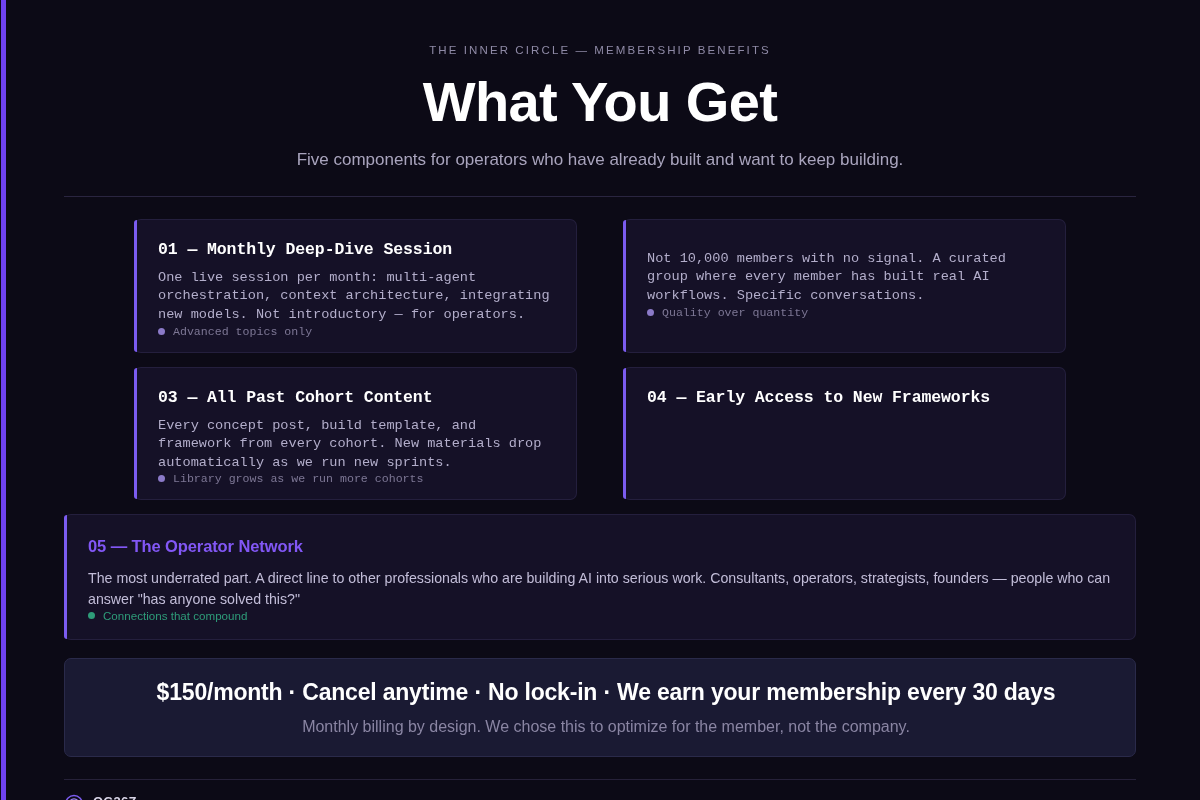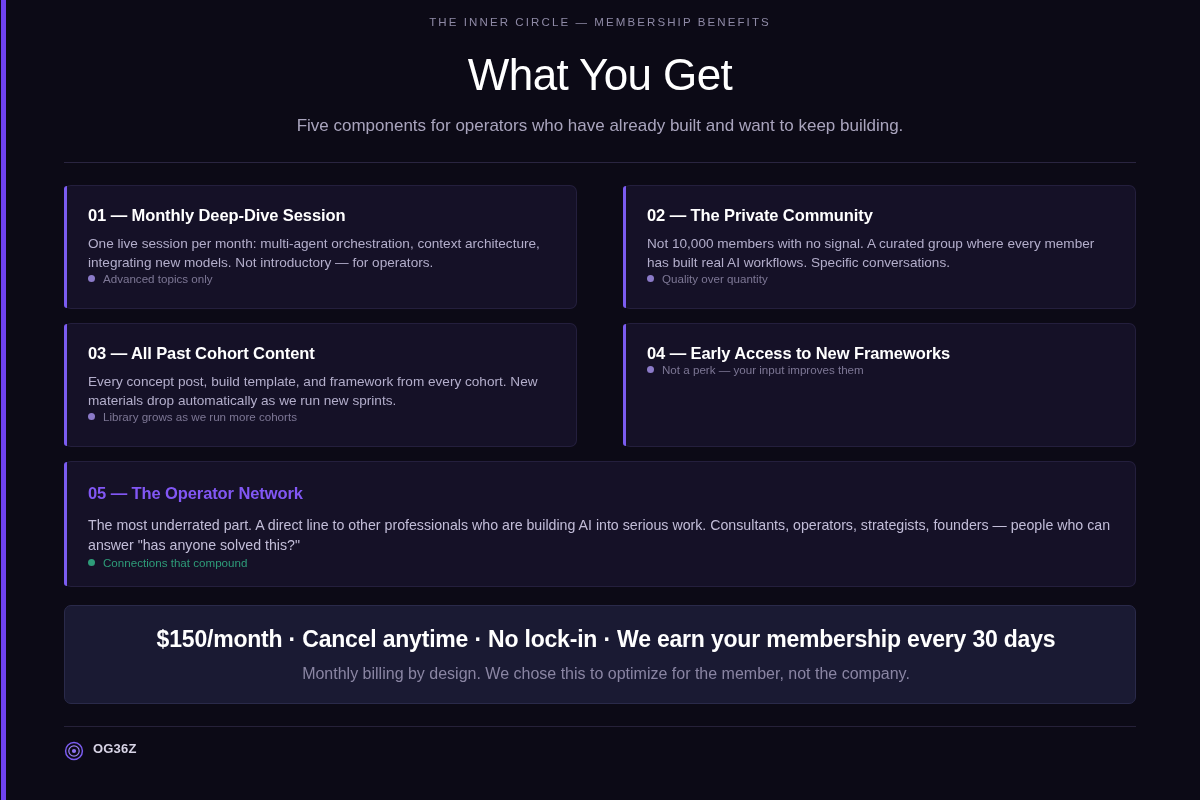--- a/index.html
+++ b/index.html
@@ -19,60 +19,61 @@
     background:#6f42f0;
   }
 
   #page {
     position:relative;
     width:1200px; height:800px;
     padding:0;
   }
 
   
-  #header { padding-top:16px; text-align:center; }
+  #header { padding-top:44px; text-align:center; }
 
   #eyebrow {
     font-size:11.5px;
     letter-spacing:2.1px;
     color:#8f8aa6;
     font-weight:400;
     text-transform:uppercase;
   }
 
   #page-title {
-    margin-top:24px;
-    font-size:44px;
+    margin-top:17px;
+    font-size:56px;
     line-height:1.05;
-    font-weight:400;
+    font-weight:700;
     color:#ffffff;
     letter-spacing:-0.6px;
   }
 
   #subtitle {
     margin-top:18px;
     font-size:17px;
     color:#a9a4bd;
     font-weight:400;
   }
 
   #header-divider {
     width:1072px;
     height:1px;
     margin:26px auto 0 auto;
     background:#2a2540;
   }
 
   
   #grid {
-    width:1072px;
+    width:932px;
     margin:22px auto 0 auto;
     display:grid;
     grid-template-columns:1fr 1fr;
     gap:14px 46px;
+    font-family:Liberation Mono, monospace;
   }
 
   .card {
     position:relative;
     background:#151127;
     border:1px solid #241f3d;
     border-left:0;
     border-radius:7px;
     padding:20px 22px 14px 24px;
     min-height:124px;
@@ -190,43 +191,38 @@
     <div class="card">
       <div class="card-title">01 — Monthly Deep-Dive Session</div>
       <div class="card-body">One live session per month: multi-agent orchestration, context architecture, integrating new models. Not introductory — for operators.</div>
       <div class="card-meta">
         <span class="meta-dot"></span>
         <span>Advanced topics only</span>
       </div>
     </div>
 
     <div class="card">
-      <div class="card-title">02 — The Private Community</div>
       <div class="card-body">Not 10,000 members with no signal. A curated group where every member has built real AI workflows. Specific conversations.</div>
       <div class="card-meta">
         <span class="meta-dot"></span>
         <span>Quality over quantity</span>
       </div>
     </div>
 
     <div class="card">
       <div class="card-title">03 — All Past Cohort Content</div>
       <div class="card-body">Every concept post, build template, and framework from every cohort. New materials drop automatically as we run new sprints.</div>
       <div class="card-meta">
         <span class="meta-dot"></span>
         <span>Library grows as we run more cohorts</span>
       </div>
     </div>
 
     <div class="card">
       <div class="card-title">04 — Early Access to New Frameworks</div>
-      <div class="card-meta">
-        <span class="meta-dot"></span>
-        <span>Not a perk — your input improves them</span>
-      </div>
     </div>
 
   </div>
 
   <div id="featured-wrap">
     <div class="card" id="card-05">
       <div class="card-title">05 — The Operator Network</div>
       <div class="card-body">The most underrated part. A direct line to other professionals who are building AI into serious work. Consultants, operators, strategists, founders — people who can answer "has anyone solved this?"</div>
       <div class="card-meta">
         <span class="meta-dot"></span>

